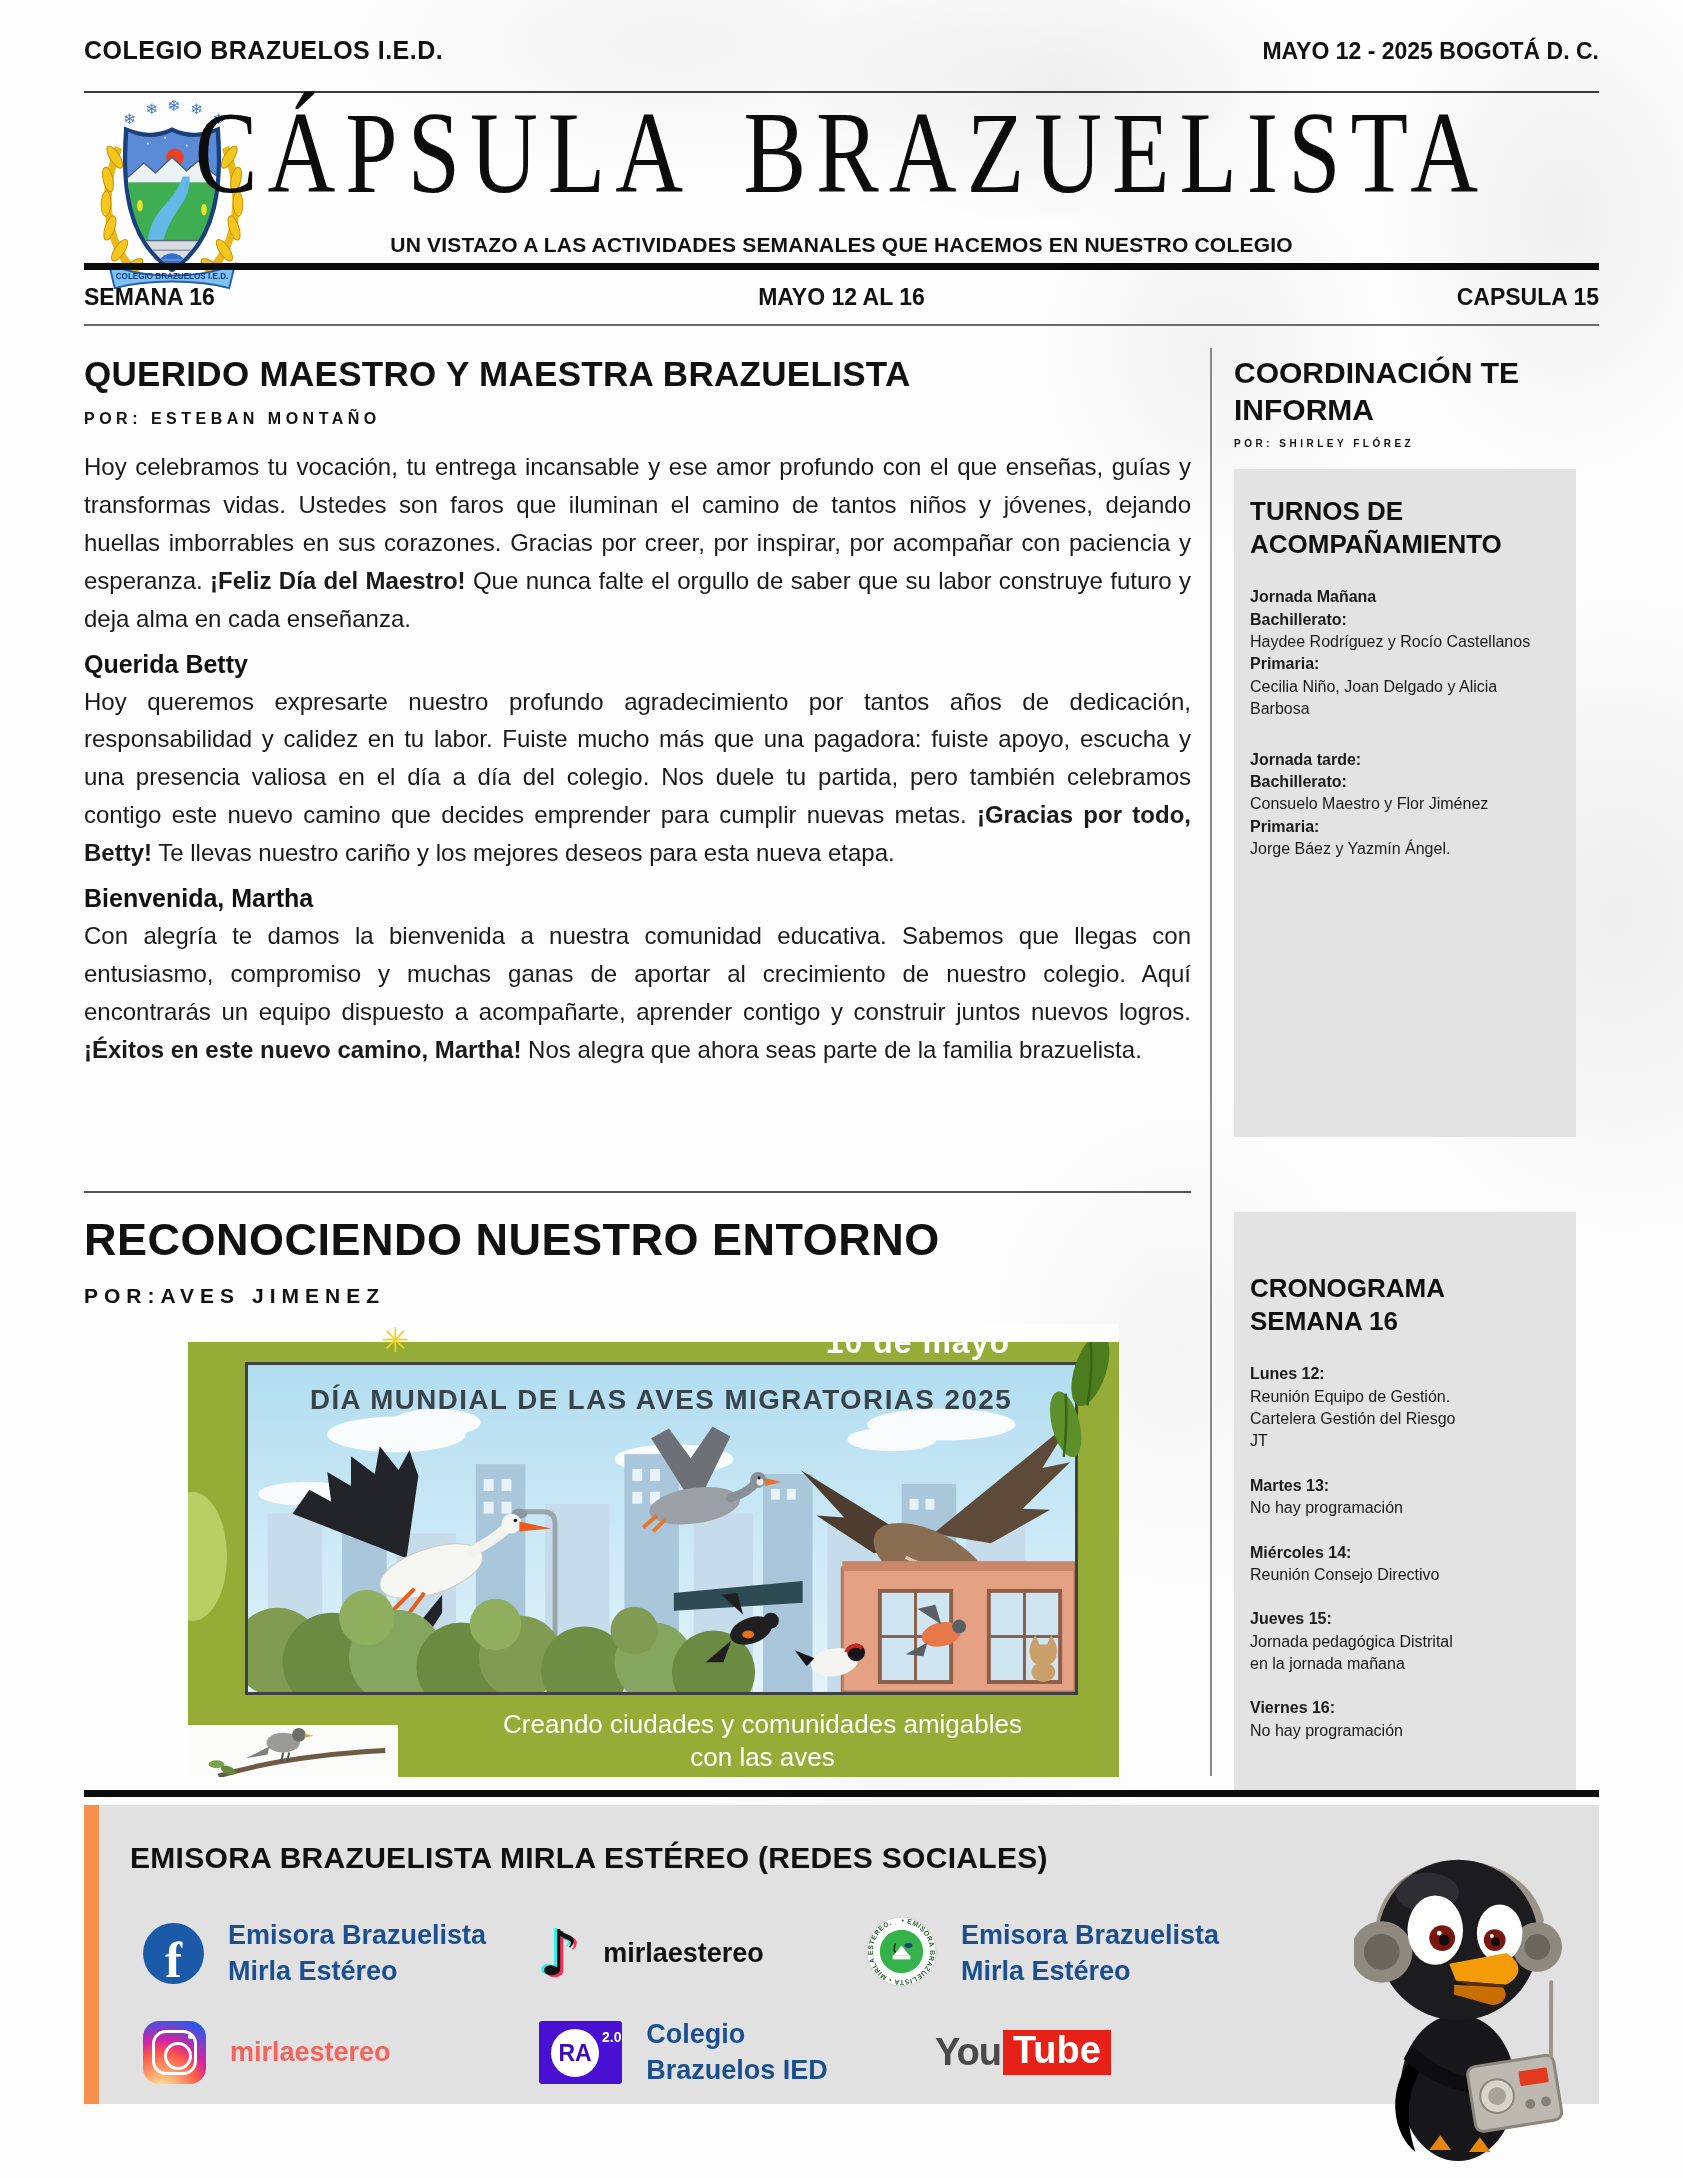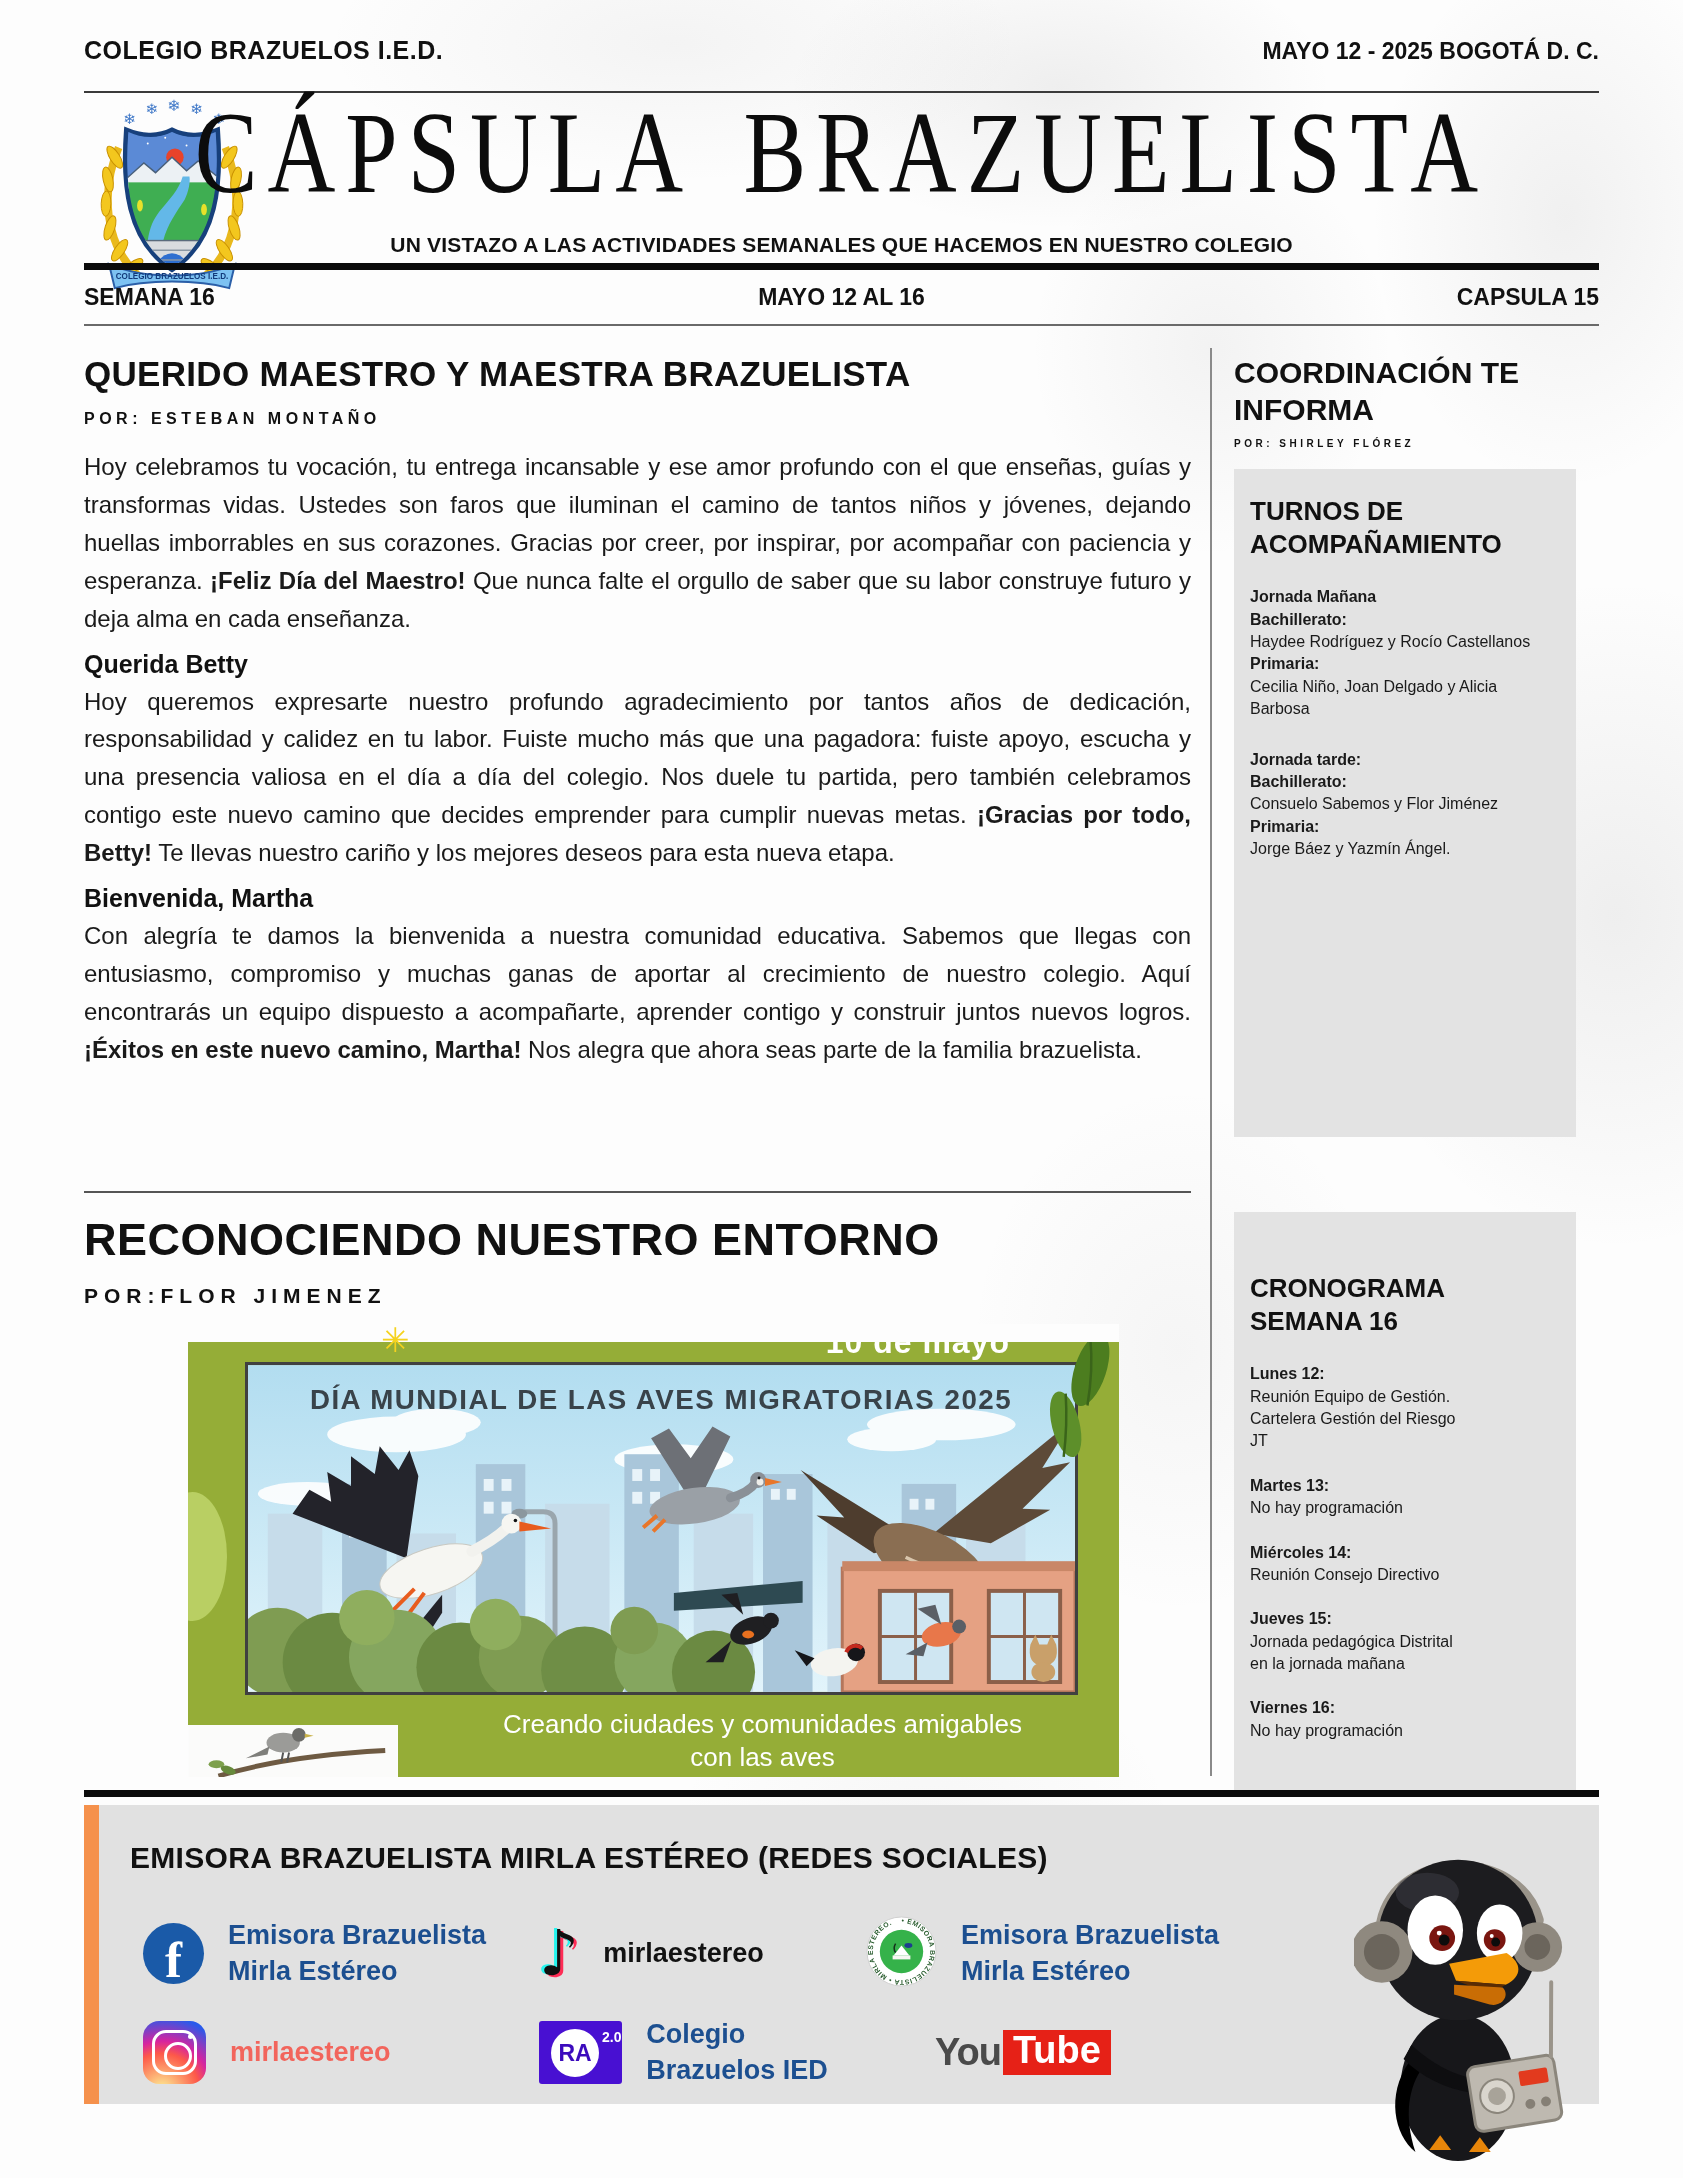--- a/index.html
+++ b/index.html
@@ -170,21 +170,21 @@
     <h3 class="sub-h">Querida Betty</h3>
     <p class="body-p"><span>Hoy queremos expresarte nuestro profundo agradecimiento por tantos años de dedicación, responsabilidad y calidez en tu labor. Fuiste mucho más que una pagadora: fuiste apoyo, escucha y una presencia valiosa en el día a día del colegio. Nos duele tu partida, pero también celebramos contigo este nuevo camino que decides emprender para cumplir nuevas metas. </span><b>¡Gracias por todo, Betty!</b><span> Te llevas nuestro cariño y los mejores deseos para esta nueva etapa.</span></p>
     <h3 class="sub-h">Bienvenida, Martha</h3>
     <p class="body-p"><span>Con alegría te damos la bienvenida a nuestra comunidad educativa. Sabemos que llegas con entusiasmo, compromiso y muchas ganas de aportar al crecimiento de nuestro colegio. Aquí encontrarás un equipo dispuesto a acompañarte, aprender contigo y construir juntos nuevos logros. </span><b>¡Éxitos en este nuevo camino, Martha!</b><span> Nos alegra que ahora seas parte de la familia brazuelista.</span></p>
   </div>
 
   <div class="divider"></div>
 
   <div class="sec2">
     <h2 class="a2-title">RECONOCIENDO NUESTRO ENTORNO</h2>
-    <div class="byline2">POR:FLOR JIMENEZ</div>
+    <div class="byline2">POR:AVES JIMENEZ</div>
   </div>
 
   <div class="poster">
     <div class="poster-blob"></div>
     <div class="poster-date">10 de mayo</div>
     <div class="poster-topstrip"></div>
     <div class="poster-sun">✳</div>
     <div class="poster-sky">
       <svg width="827" height="327" viewBox="0 0 835 330">
         <defs>
@@ -357,21 +357,21 @@
       <div class="sb-group">
         <div class="sb-line sb-b">Jornada Mañana</div>
         <div class="sb-line sb-b">Bachillerato:</div>
         <div class="sb-line">Haydee Rodríguez y Rocío Castellanos</div>
         <div class="sb-line sb-b">Primaria:</div>
         <div class="sb-line">Cecilia Niño, Joan Delgado y Alicia Barbosa</div>
       </div>
       <div class="sb-group">
         <div class="sb-line sb-b">Jornada tarde:</div>
         <div class="sb-line sb-b">Bachillerato:</div>
-        <div class="sb-line">Consuelo Sabemos y Flor Jiménez</div>
+        <div class="sb-line">Consuelo Maestro y Flor Jiménez</div>
         <div class="sb-line sb-b">Primaria:</div>
         <div class="sb-line">Jorge Báez y Yazmín Ángel.</div>
       </div>
     </div>
 
     <div class="sb-box sb-box2">
       <div class="sb-box-title">CRONOGRAMA SEMANA 16</div>
       <div class="ev">
         <div class="sb-line sb-b">Lunes 12:</div>
         <div class="sb-line">Reunión Equipo de Gestión.</div>

